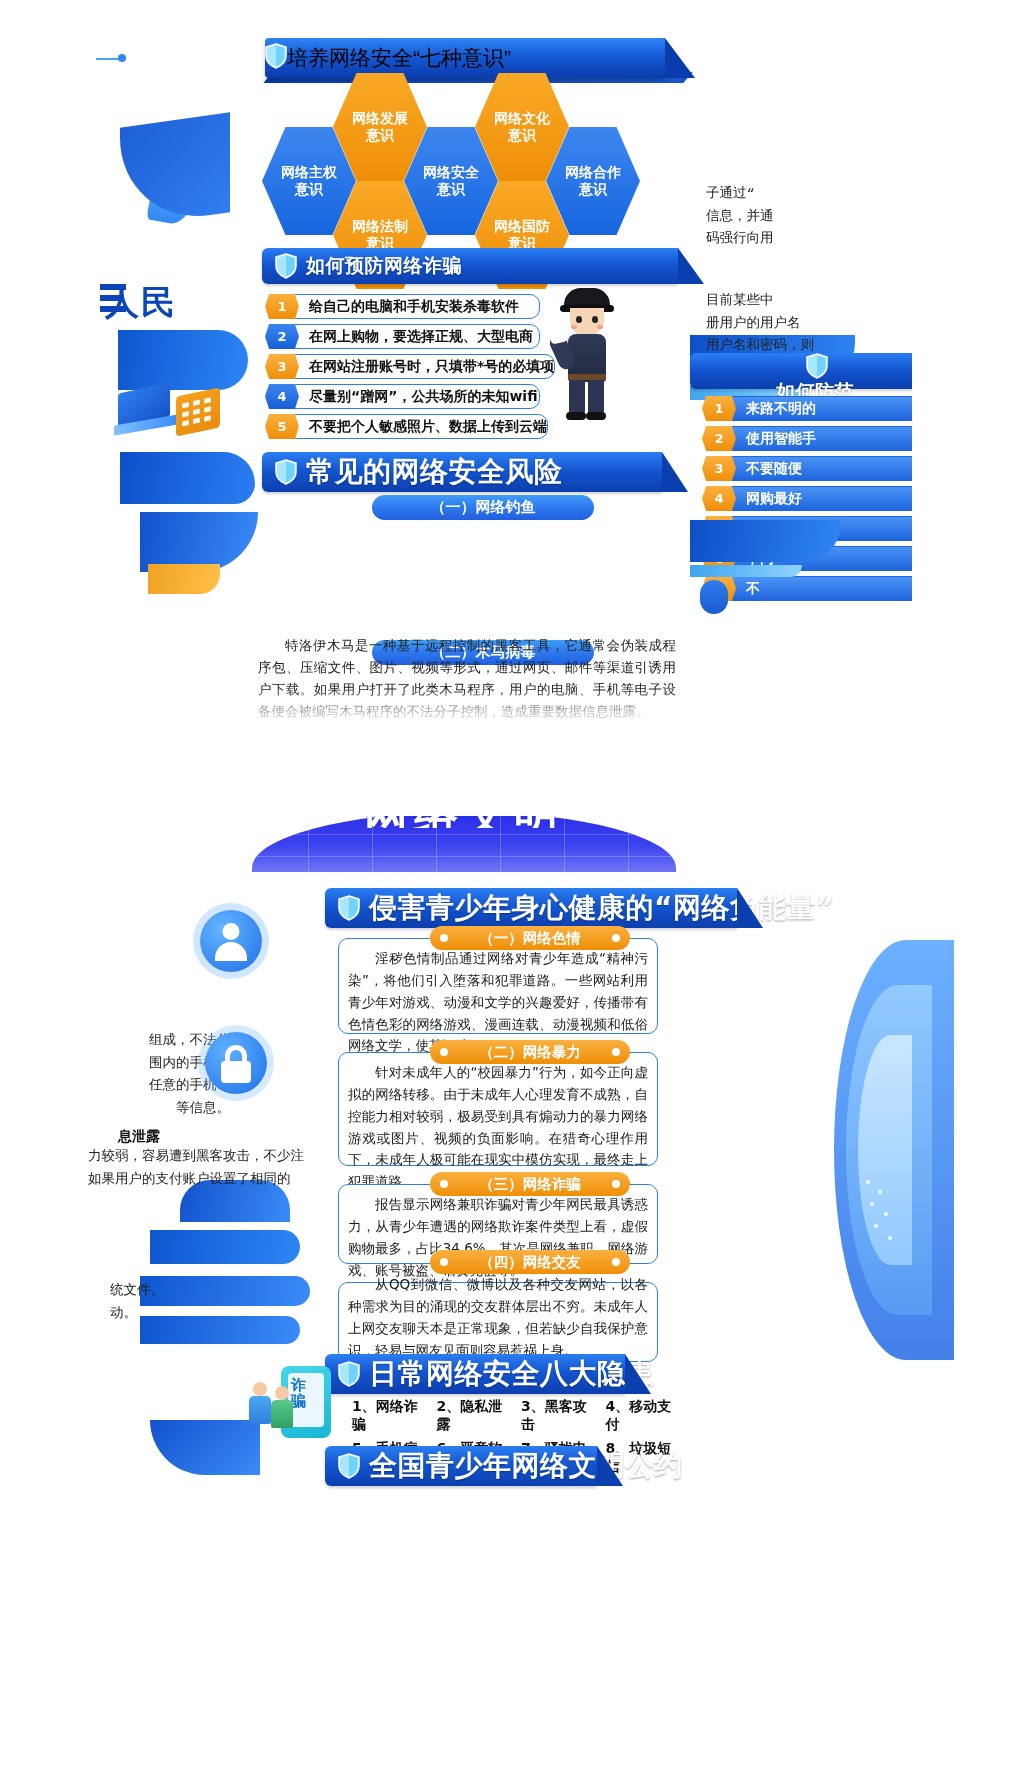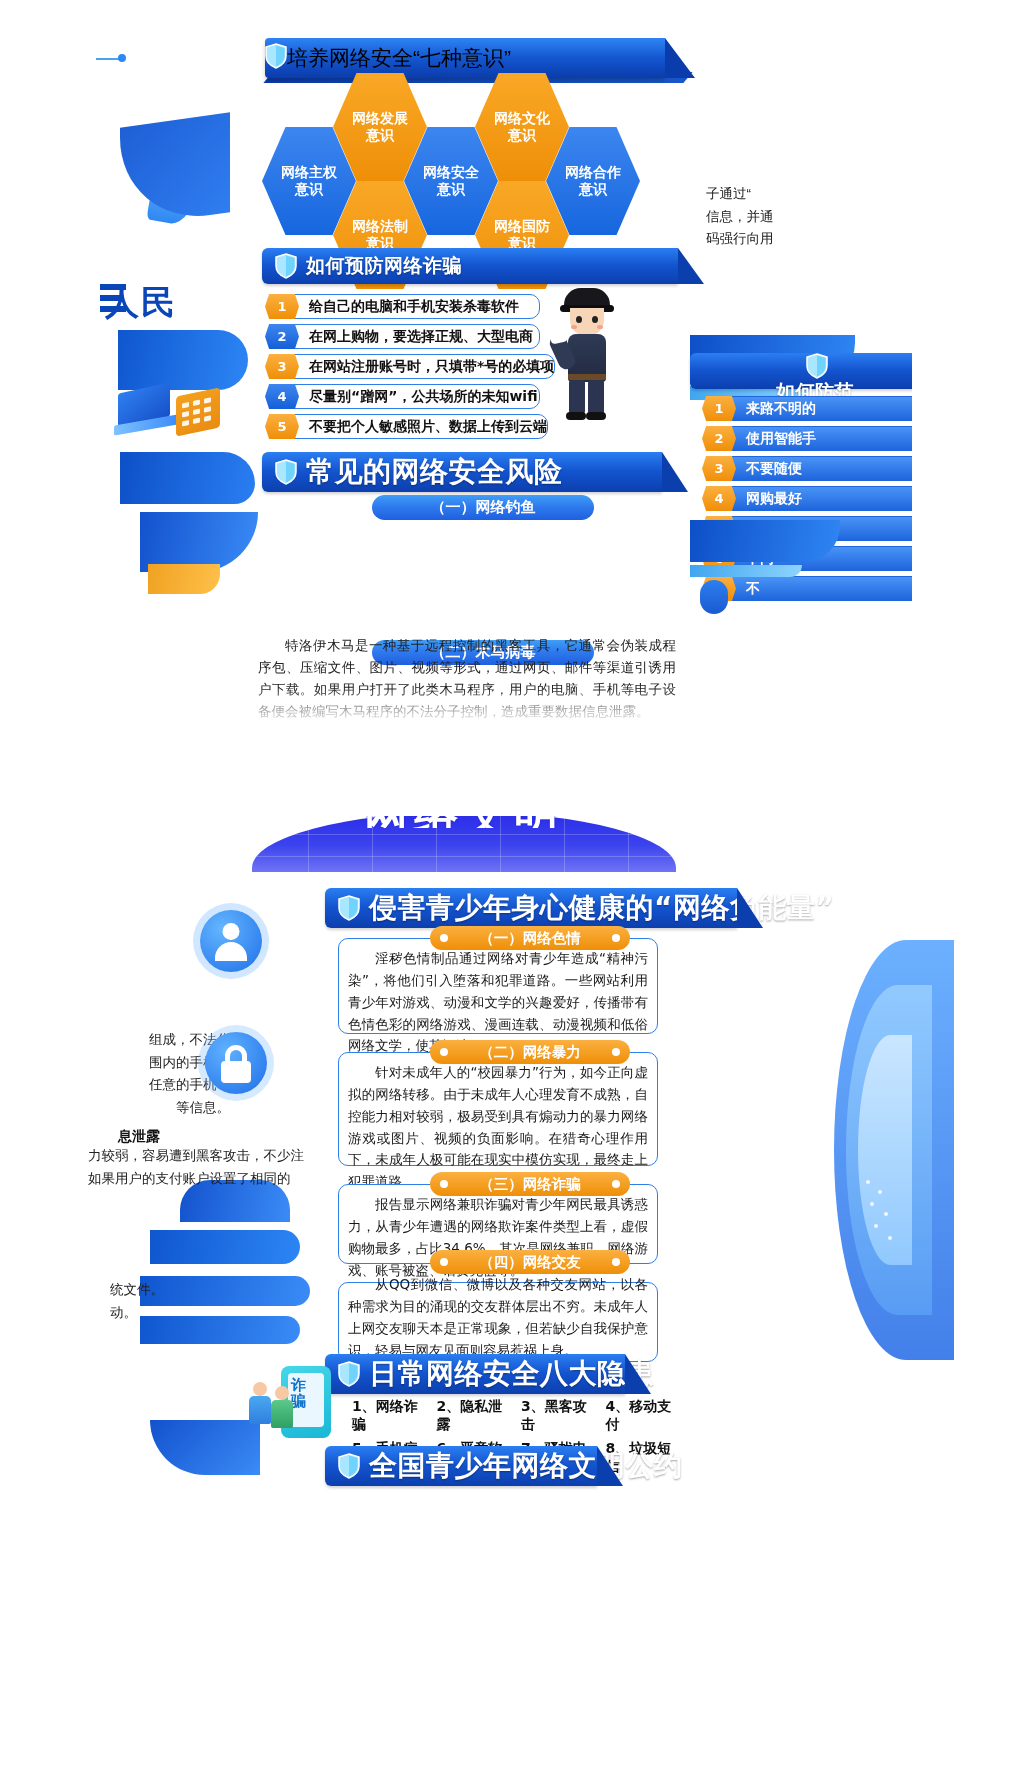--- a/index.html
+++ b/index.html
@@ -329,21 +329,21 @@
     position:absolute; right:112px; top:1035px; width:54px; height:230px;
     border-radius: 60% 0 0 60% / 50% 0 0 50%;
     background: linear-gradient(180deg, rgba(205,232,255,.95), rgba(150,205,255,.9));
   }
   .fan-dots { position:absolute; right:120px; top:1180px; width:40px; height:70px; }
   .fan-dots i { position:absolute; width:4px; height:4px; border-radius:50%; background:rgba(255,255,255,.85);}
 
   
   .cut-para {
     position:absolute; font-size:13.5px; line-height:1.68; color:#222;
-    font-family:Liberation Sans, sans-serif;
+    font-family:Liberation Mono, monospace;
     white-space:pre; overflow:hidden;
   }
   .cut-left-para {
     position:absolute; font-size:13.5px; line-height:1.68; color:#222;
     font-family:"DejaVu Sans","Liberation Sans",sans-serif;
     white-space:pre; text-align:right; direction:ltr;
   }
 
   
   .cop { position:absolute; left:556px; top:288px; width:62px; height:132px; }
@@ -518,20 +518,23 @@
 
   <div style="position:absolute;left:250px;top:688px;width:440px;height:60px;
               background:linear-gradient(180deg,rgba(255,255,255,0) 0%,rgba(255,255,255,.75) 45%,#fff 100%);"></div>
 
   <div class="cut-para" style="left:706px; top:183px; width:200px;">子通过“
 信息，并通
 码强行向用</div>
   <div class="ribbon rb11"></div>
   <div class="ribbon rb11b"></div>
 
+  <div class="cut-para" style="left:706px; top:290px; width:200px;">目前某些中
+册用户的用户名
+用户名和密码，则</div>
 
   <div class="banner" style="left:690px; top:353px; width:250px;flex-direction:column;">
     <span class="shield">
       <svg viewBox="0 0 22 26" width="22" height="26">
         <path d="M11 1 L21 4 V13 C21 19 16 23 11 25 C6 23 1 19 1 13 V4 Z" fill="#a9e6ff" stroke="#fff" stroke-width="1.5"></path>
         <path d="M11 2.5 L19.5 5 V13 C19.5 18 15.5 21.6 11 23.4 Z" fill="#6fd3fb"></path>
       </svg>
     </span>
     <span class="btxt">如何防范</span>
   </div>

